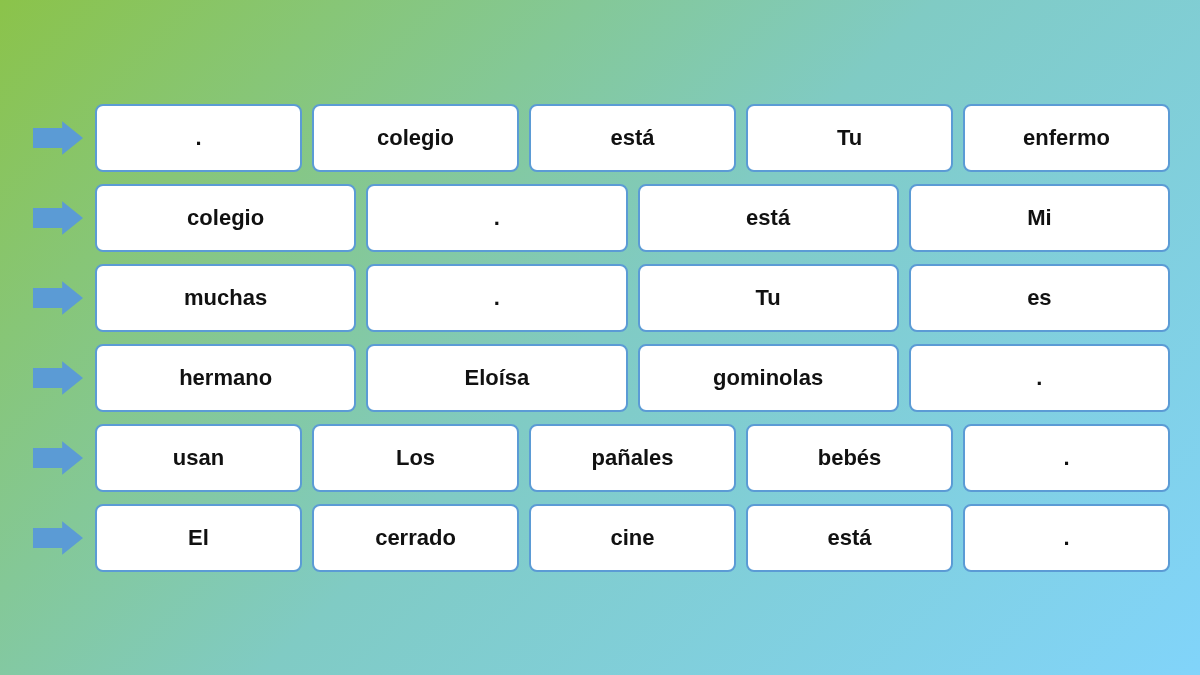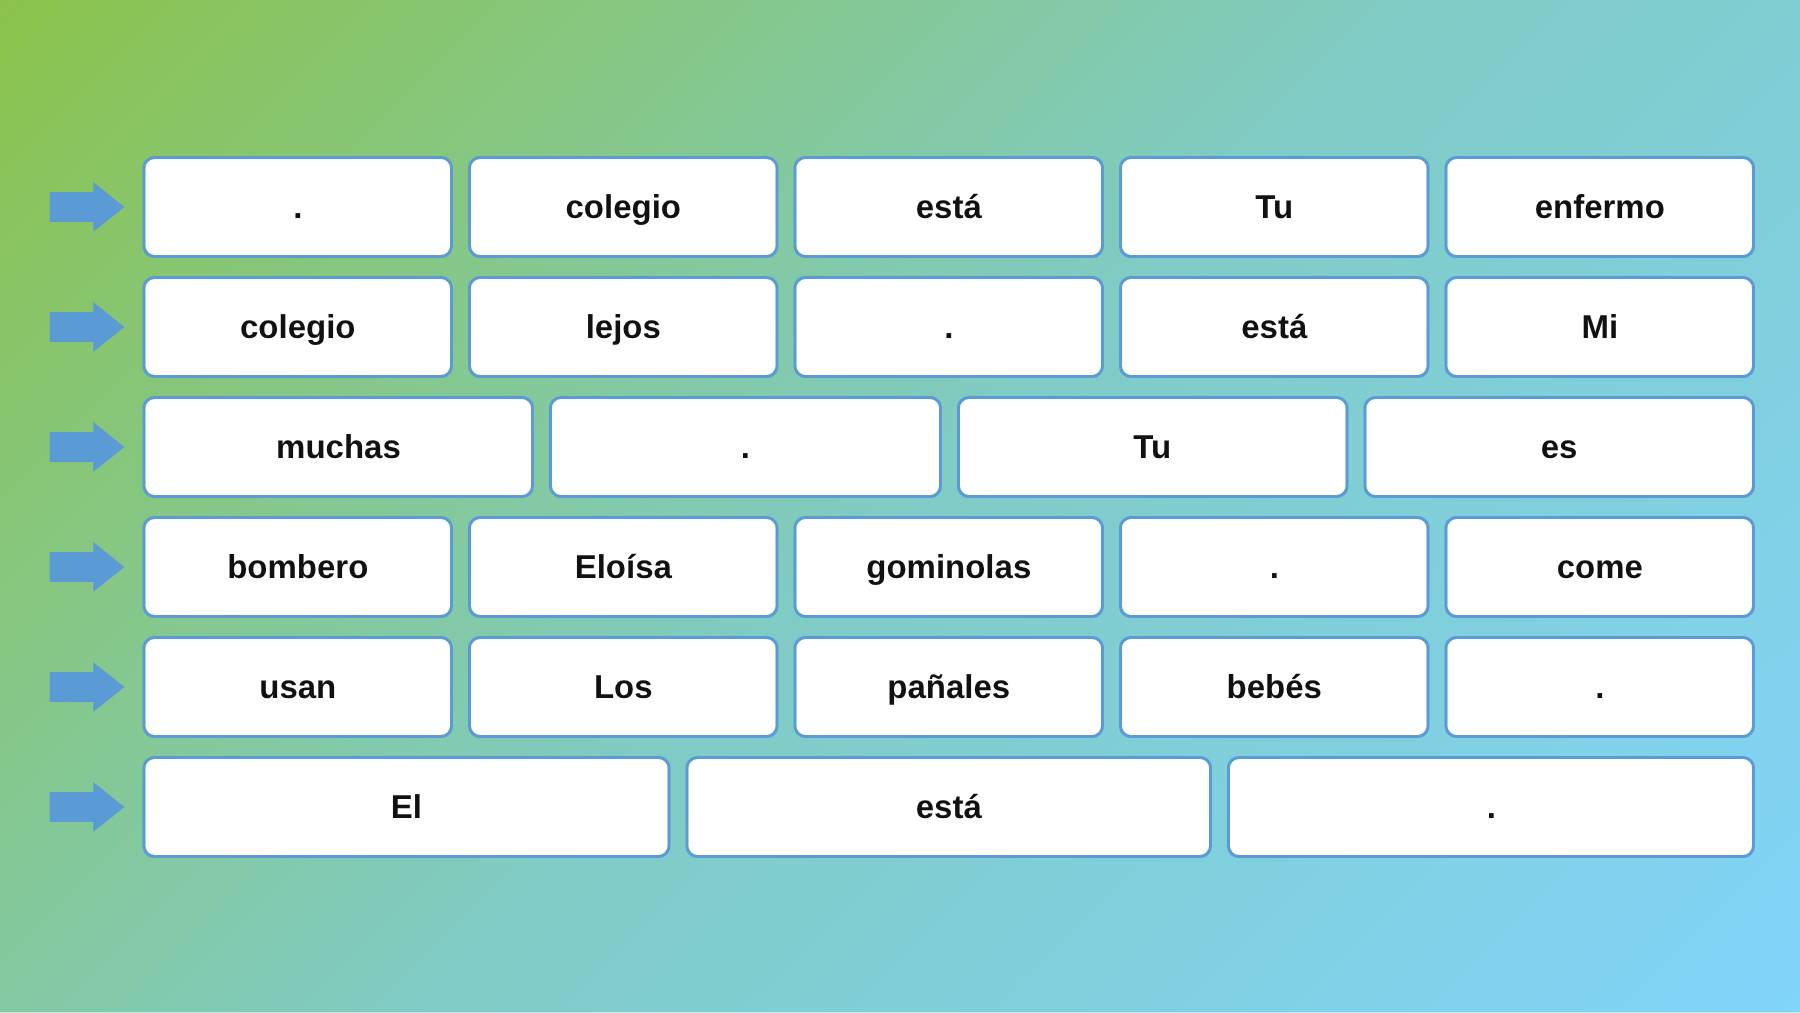--- a/index.html
+++ b/index.html
@@ -75,21 +75,20 @@
       <div class="word-card">Tu</div>
       <div class="word-card">enfermo</div>
     </div>
     <div class="row">
       <div class="arrow">
       <svg viewBox="0 0 60 40" xmlns="http://www.w3.org/2000/svg">
         <polygon points="0,8 35,8 35,0 60,20 35,40 35,32 0,32" fill="#5b9bd5"></polygon>
       </svg>
     </div>
       <div class="word-card">colegio</div>
-      <div class="word-card">lejos</div>
       <div class="word-card">.</div>
       <div class="word-card">está</div>
       <div class="word-card">Mi</div>
     </div>
     <div class="row">
       <div class="arrow">
       <svg viewBox="0 0 60 40" xmlns="http://www.w3.org/2000/svg">
         <polygon points="0,8 35,8 35,0 60,20 35,40 35,32 0,32" fill="#5b9bd5"></polygon>
       </svg>
     </div>
@@ -97,41 +96,42 @@
       <div class="word-card">.</div>
       <div class="word-card">Tu</div>
       <div class="word-card">es</div>
     </div>
     <div class="row">
       <div class="arrow">
       <svg viewBox="0 0 60 40" xmlns="http://www.w3.org/2000/svg">
         <polygon points="0,8 35,8 35,0 60,20 35,40 35,32 0,32" fill="#5b9bd5"></polygon>
       </svg>
     </div>
-      <div class="word-card">bombero</div>
+      <div class="word-card">hermano</div>
       <div class="word-card">Eloísa</div>
       <div class="word-card">gominolas</div>
       <div class="word-card">.</div>
-      <div class="word-card">come</div>
     </div>
     <div class="row">
       <div class="arrow">
       <svg viewBox="0 0 60 40" xmlns="http://www.w3.org/2000/svg">
         <polygon points="0,8 35,8 35,0 60,20 35,40 35,32 0,32" fill="#5b9bd5"></polygon>
       </svg>
     </div>
       <div class="word-card">usan</div>
       <div class="word-card">Los</div>
       <div class="word-card">pañales</div>
       <div class="word-card">bebés</div>
       <div class="word-card">.</div>
     </div>
     <div class="row">
       <div class="arrow">
       <svg viewBox="0 0 60 40" xmlns="http://www.w3.org/2000/svg">
         <polygon points="0,8 35,8 35,0 60,20 35,40 35,32 0,32" fill="#5b9bd5"></polygon>
       </svg>
     </div>
       <div class="word-card">El</div>
+      <div class="word-card">cerrado</div>
+      <div class="word-card">cine</div>
       <div class="word-card">está</div>
       <div class="word-card">.</div>
     </div>
   </div>
 
 </body></html>

